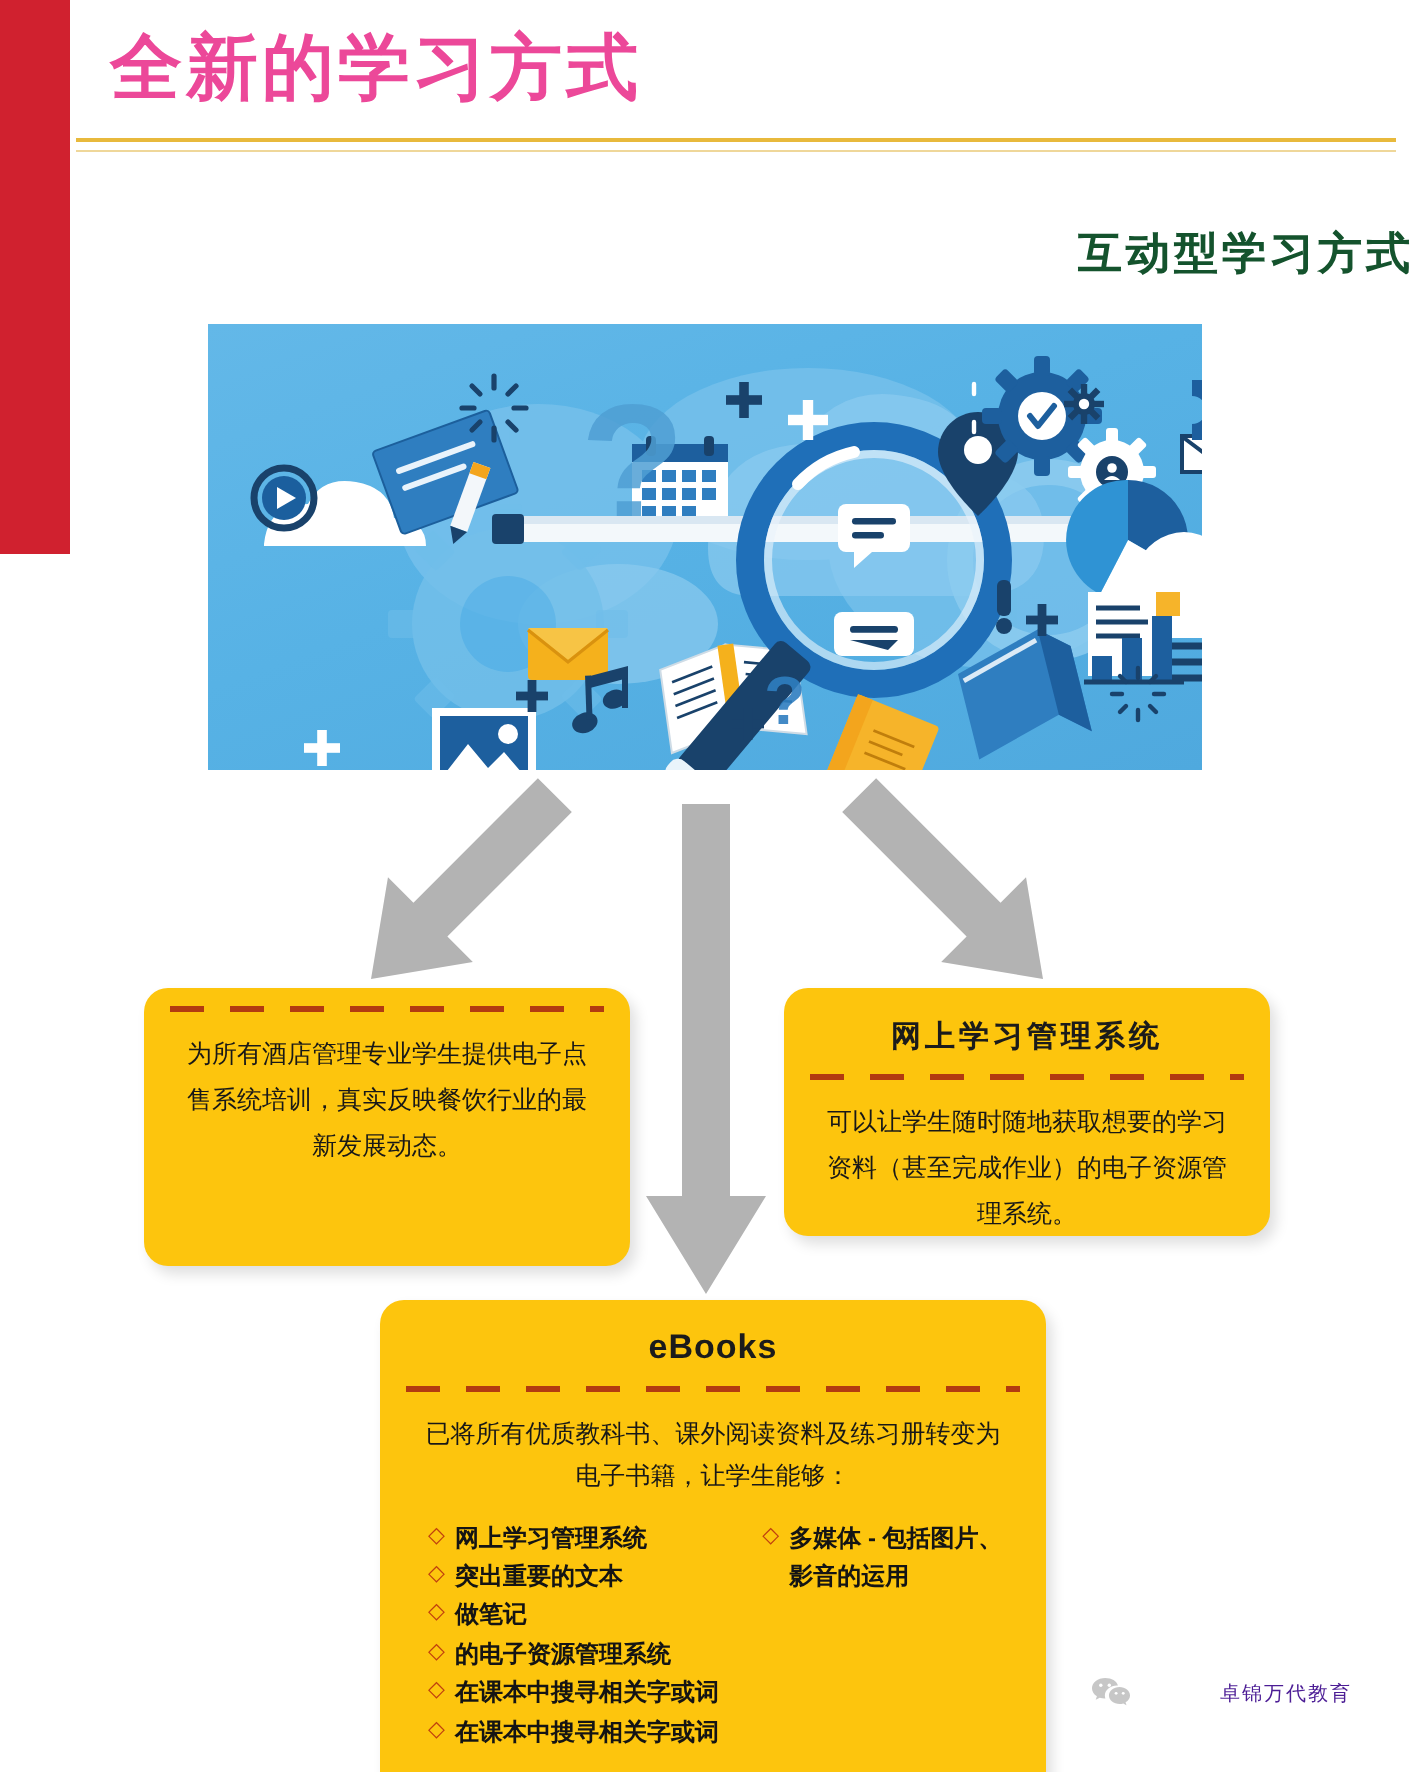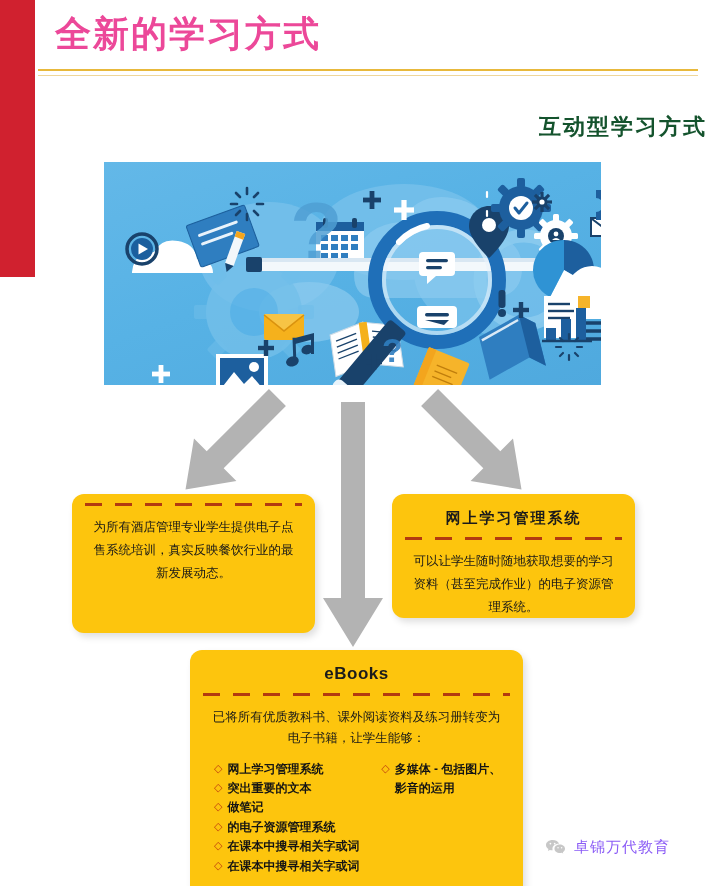--- a/index.html
+++ b/index.html
@@ -83,21 +83,21 @@
   .bul .mark{color:#C0400F;margin-right:5px;flex:0 0 auto;font-size:11px;line-height:1.62;}
   .bul .txt{white-space:pre-line;}
   .bul .txt.indent2{text-indent:0;}
 
   
   .footer-logo{
     position:absolute;left:545px;top:838px;display:flex;align-items:center;gap:8px;
   }
   .wechat-mark{width:21px;height:17px;opacity:.55;}
   .footer-text{
-    font-size:15px;color:#8b5cf6;letter-spacing:1px;white-space:nowrap;
+    font-size:10px;color:#4c1d95;letter-spacing:1px;white-space:nowrap;margin-left:36px;
   }
 </style>
 </head>
 <body>
 
 <div class="stage">
 
   <div class="red-bar"></div>
   <div class="page-title">全新的学习方式</div>
   <div class="rule-wrap">

